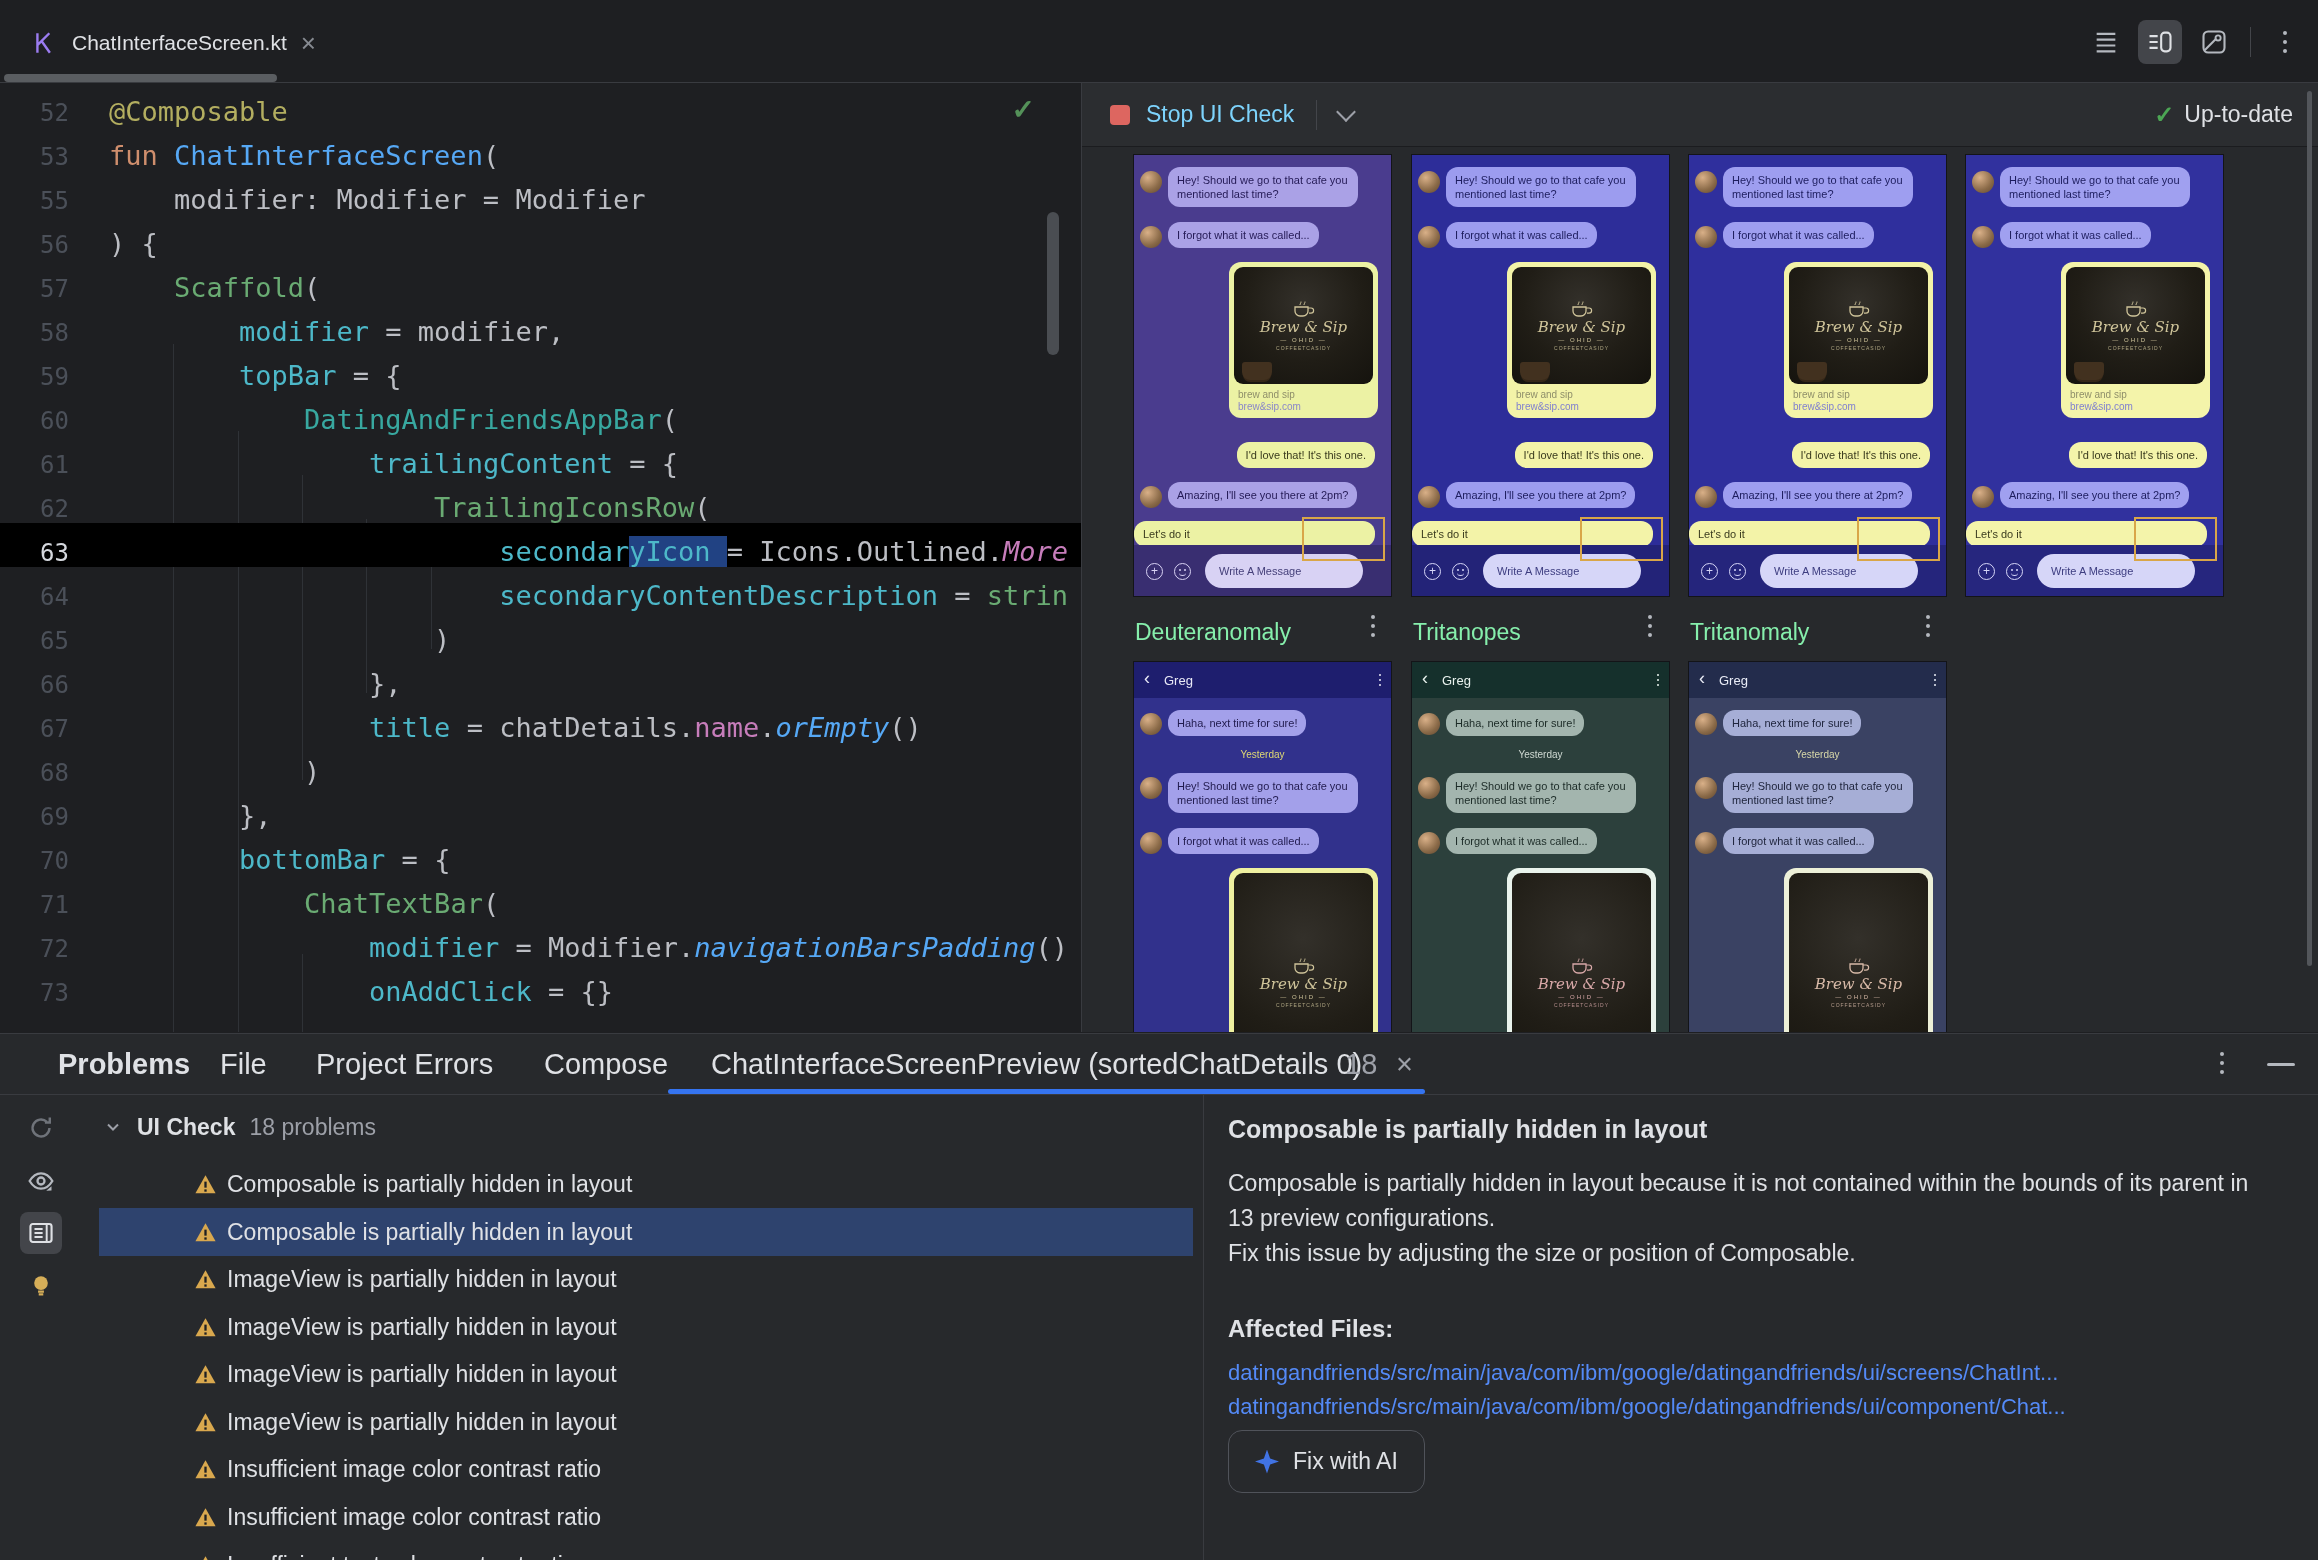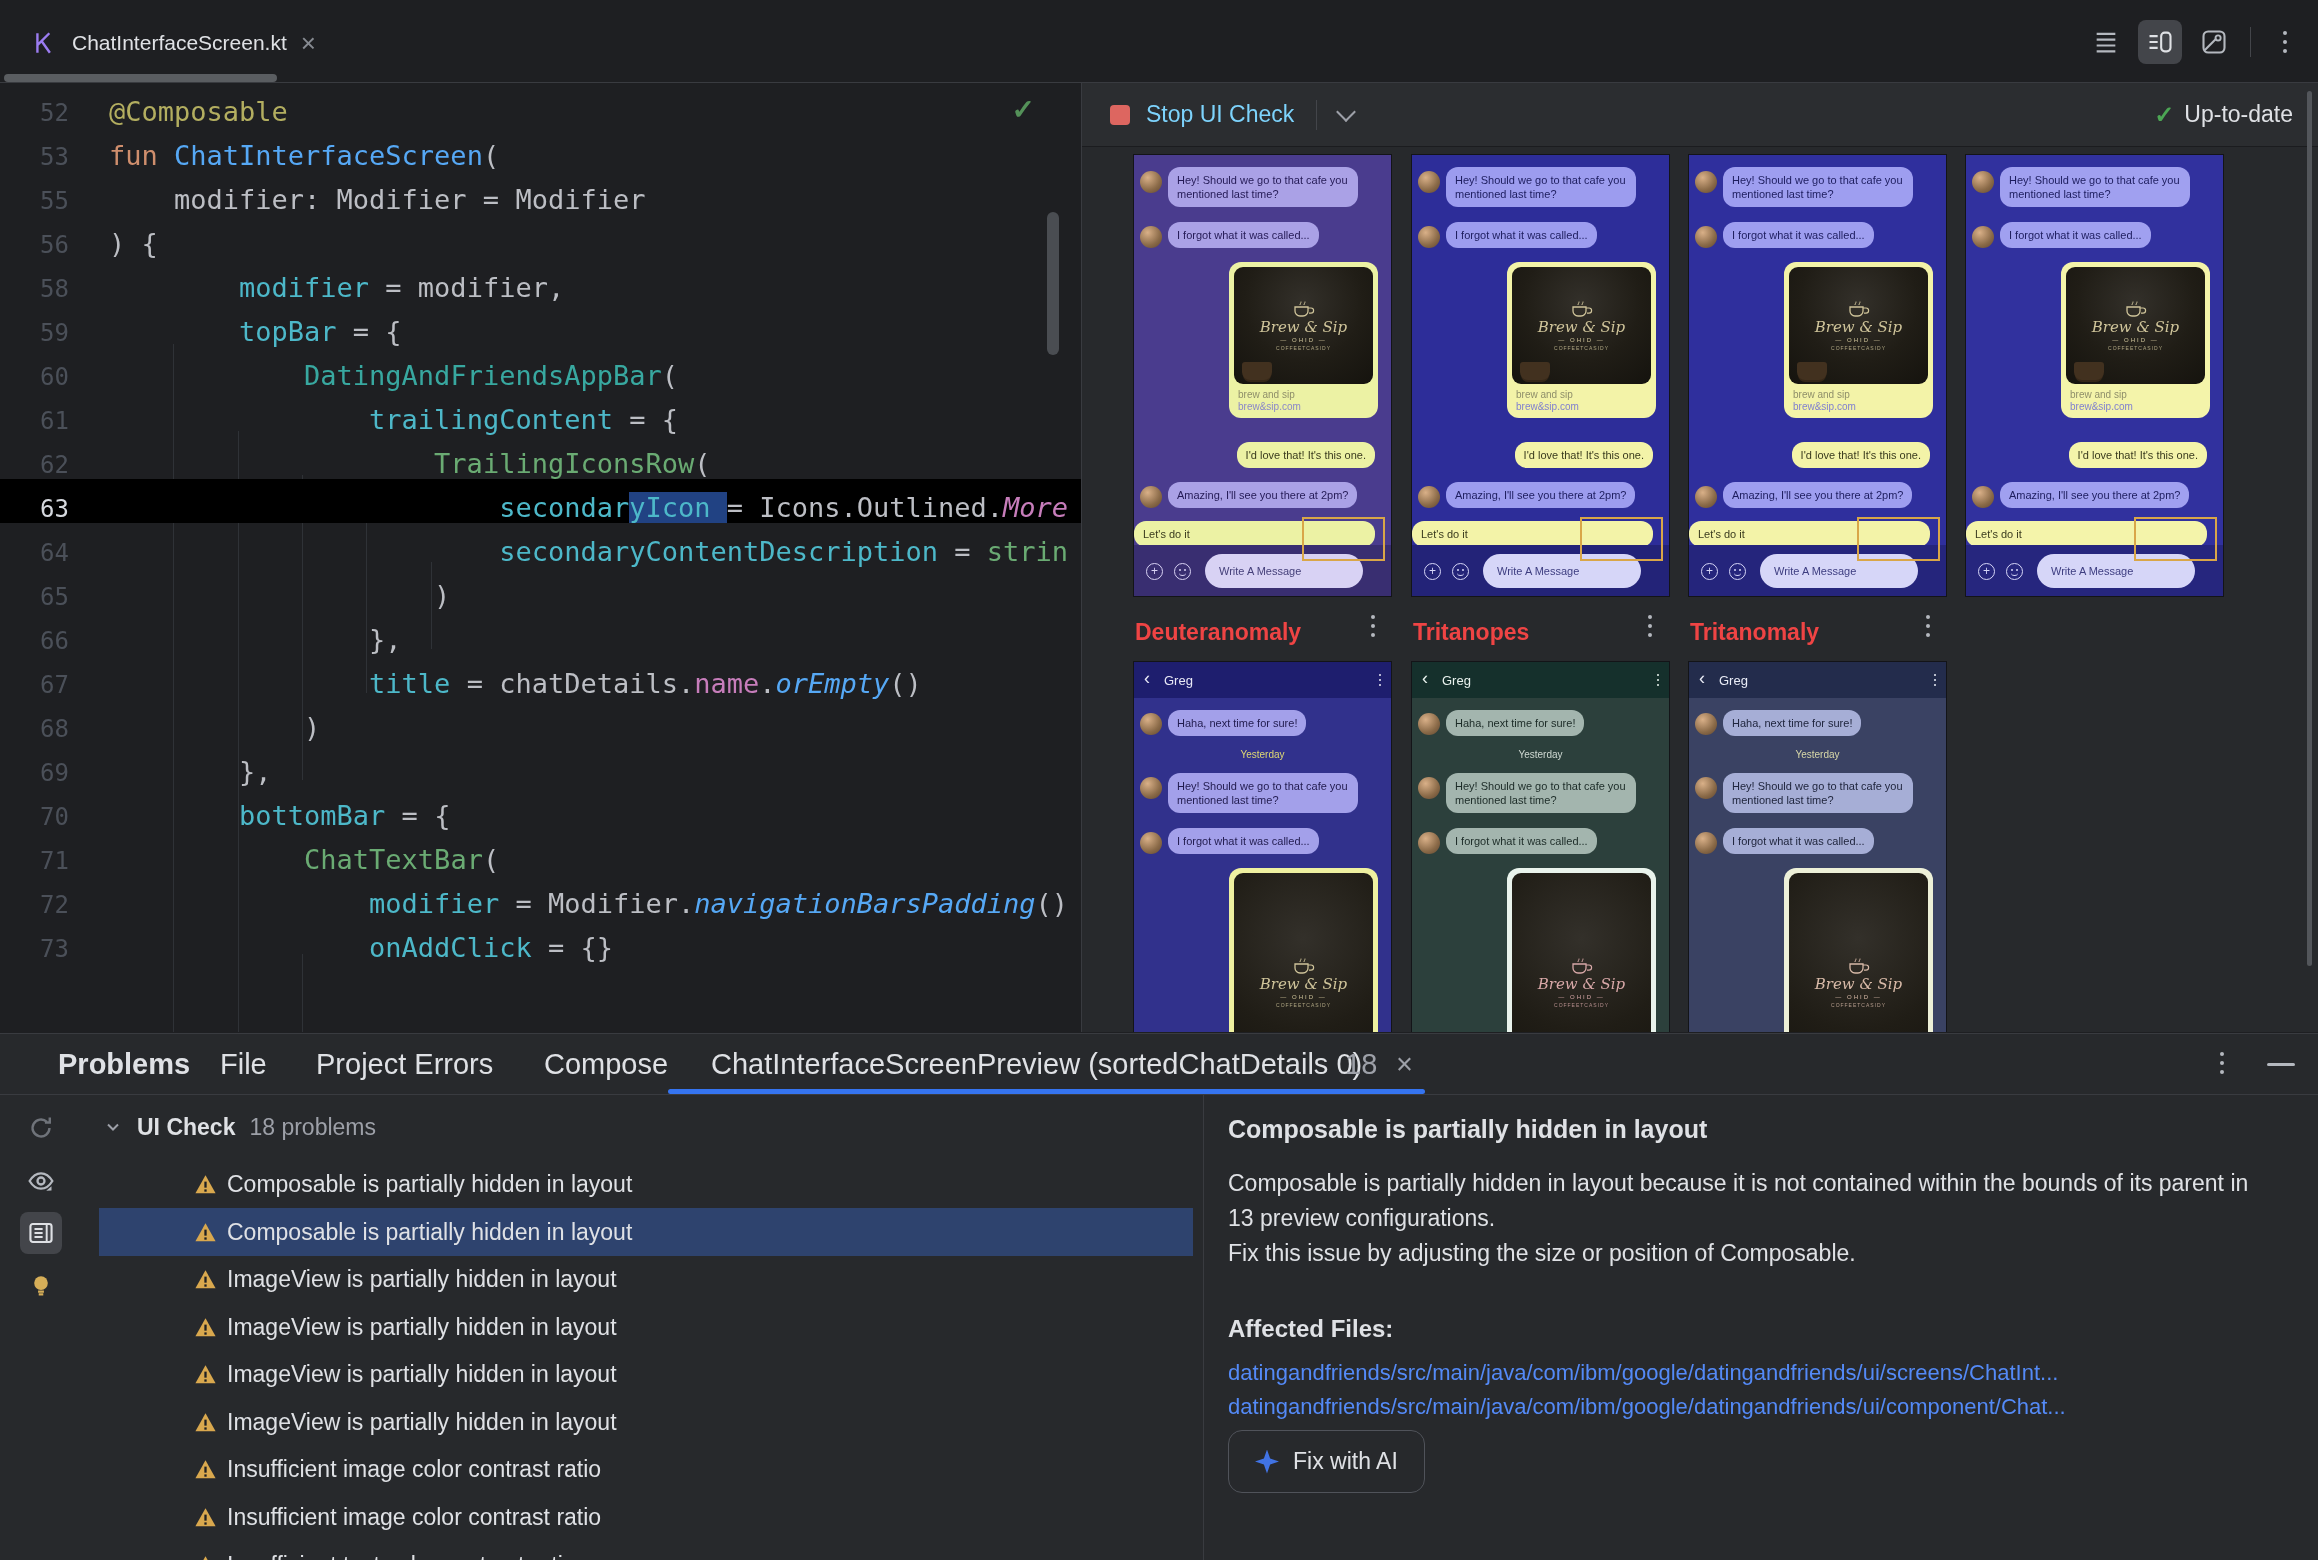--- a/index.html
+++ b/index.html
@@ -37,21 +37,21 @@
             display:flex;align-items:center;}
   #stopsq{width:20px;height:20px;border-radius:4px;background:#dd6660;margin-left:28px;}
   #stoplbl{font-size:23px;color:#7dd3fc;margin-left:16px;}
   #ptool-sep{width:1px;height:30px;background:#43454a;margin-left:22px;}
   .chev{width:12px;height:12px;border-right:2px solid #9da0a8;border-bottom:2px solid #9da0a8;
         transform:rotate(45deg);margin-left:22px;margin-top:-6px;}
   #uptodate{margin-left:auto;margin-right:26px;display:flex;align-items:center;gap:10px;font-size:23px;}
   #uptodate .ck{color:#4ca654;font-size:24px;font-weight:bold;}
   #pcanvas{left:0;top:63px;width:1237px;height:886px;overflow:hidden;}
   .phone{position:absolute;width:259px;overflow:hidden;border:1px solid #131418;box-sizing:border-box;}
-  .rowlabel{position:absolute;font-size:23px;color:#ef4444;font-weight:bold;}
+  .rowlabel{position:absolute;font-size:23px;color:#86efac;}
   #pvscroll{left:1225px;top:8px;width:5px;height:875px;background:#53565b;border-radius:3px;}
   
   .av{position:absolute;width:22px;height:22px;border-radius:50%;
       background:radial-gradient(circle at 35% 30%,#d9b088,#8a6a48 60%,#5f452f);}
   .bub{position:absolute;border-radius:12px;padding:6px 9px;font-size:11px;line-height:14px;box-sizing:border-box;}
   .pcard{position:absolute;border-radius:12px;padding:5px 5px 6px 5px;box-sizing:border-box;}
   .pcard .img{border-radius:9px;height:117px;position:relative;overflow:hidden;
               background:radial-gradient(circle at 50% 30%,#33302a 0%,#201d16 55%,#15130e 100%);
               display:flex;flex-direction:column;align-items:center;justify-content:center;}
   .brewttl{font-family:"DejaVu Serif",serif;font-style:italic;font-size:15px;}
@@ -147,20 +147,21 @@
     </div>
     <div class="abs" id="hthumb"></div>
   </div>
 
   <div class="abs" id="editor">
     <div id="edrows">
         <div class="erow"><span class="gut">52</span><span class="code"><span class="tk-ann">@Composable</span></span></div>
         <div class="erow"><span class="gut">53</span><span class="code"><span class="tk-kw">fun </span><span class="tk-fn">ChatInterfaceScreen</span><span class="tk-d">(</span></span></div>
         <div class="erow"><span class="gut">55</span><span class="code"><span class="tk-d">    modifier: Modifier = Modifier</span></span></div>
         <div class="erow"><span class="gut">56</span><span class="code"><span class="tk-d">) {</span></span></div>
+        <div class="erow"><span class="gut">57</span><span class="code"><span class="tk-d">    </span><span class="tk-gr">Scaffold</span><span class="tk-d">(</span></span></div>
         <div class="erow"><span class="gut">58</span><span class="code"><span class="tk-d">        </span><span class="tk-np">modifier</span><span class="tk-d"> = modifier,</span></span></div>
         <div class="erow"><span class="gut">59</span><span class="code"><span class="tk-d">        </span><span class="tk-np">topBar</span><span class="tk-d"> = {</span></span></div>
         <div class="erow"><span class="gut">60</span><span class="code"><span class="tk-d">            </span><span class="tk-tl">DatingAndFriendsAppBar</span><span class="tk-d">(</span></span></div>
         <div class="erow"><span class="gut">61</span><span class="code"><span class="tk-d">                </span><span class="tk-np">trailingContent</span><span class="tk-d"> = {</span></span></div>
         <div class="erow"><span class="gut">62</span><span class="code"><span class="tk-d">                    </span><span class="tk-gr">TrailingIconsRow</span><span class="tk-d">(</span></span></div>
         <div class="erow cur"><span class="gut">63</span><span class="code"><span class="tk-d">                        </span><span class="tk-np">secondar</span><span class="tk-np tk-sel">yIcon </span><span class="tk-d">= Icons.Outlined.</span><span class="tk-pki">More</span></span></div>
         <div class="erow"><span class="gut">64</span><span class="code"><span class="tk-d">                        </span><span class="tk-np">secondaryContentDescription</span><span class="tk-d"> = </span><span class="tk-gr">strin</span></span></div>
         <div class="erow"><span class="gut">65</span><span class="code"><span class="tk-d">                    )</span></span></div>
         <div class="erow"><span class="gut">66</span><span class="code"><span class="tk-d">                },</span></span></div>
         <div class="erow"><span class="gut">67</span><span class="code"><span class="tk-d">                </span><span class="tk-np">title</span><span class="tk-d"> = chatDetails.</span><span class="tk-pk">name</span><span class="tk-d">.</span><span class="tk-bi">orEmpty</span><span class="tk-d">()</span></span></div>

